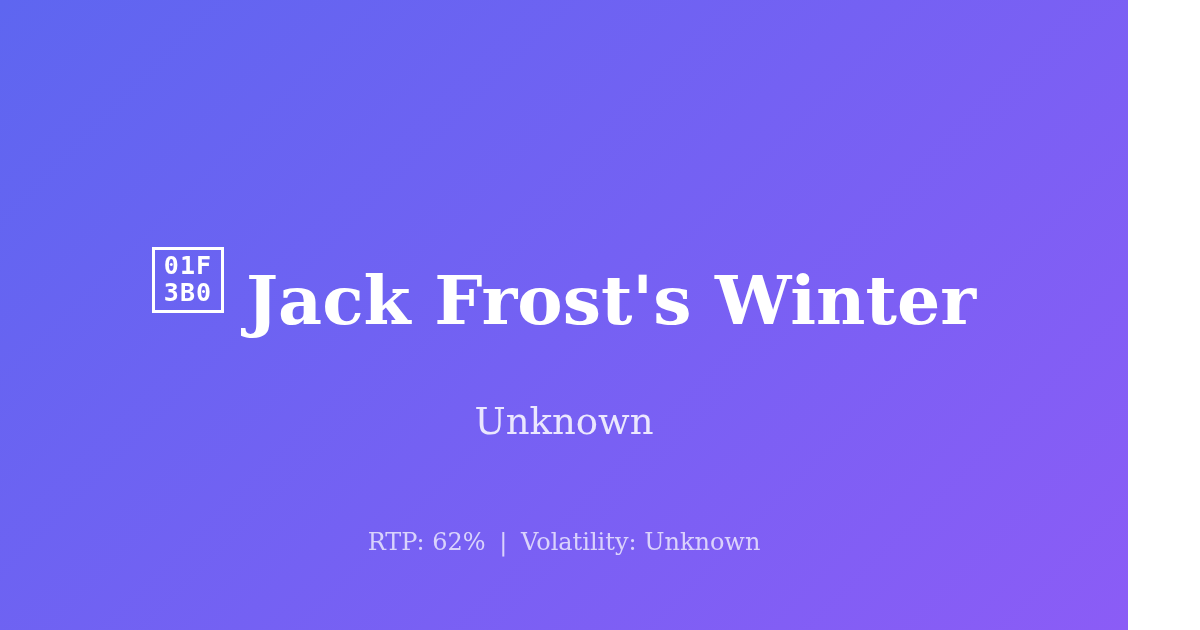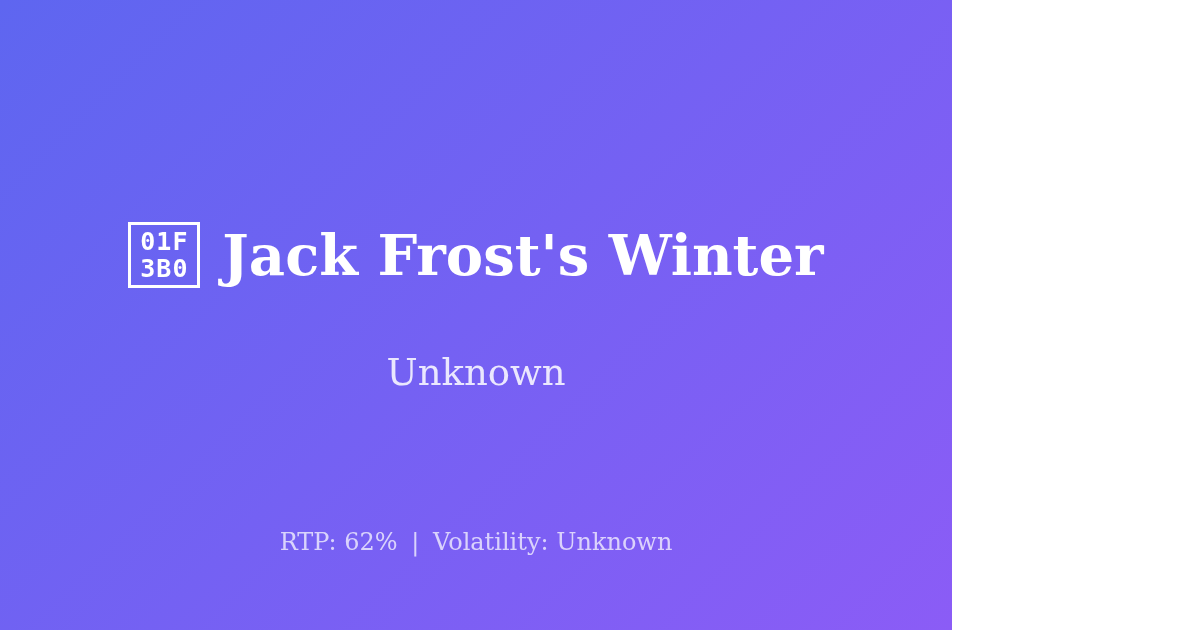--- a/index.html
+++ b/index.html
@@ -11,21 +11,21 @@
   body {
     width: 1200px;
     height: 630px;
     overflow: hidden;
     font-family: "DejaVu Serif", "Liberation Serif", serif;
   }
 
   .og-card {
     position: relative;
     box-sizing: border-box;
-    width: 952px;
+    width: 1128px;
     height: 630px;
     display: flex;
     flex-direction: column;
     align-items: center;
     justify-content: flex-start;
     background: linear-gradient(135deg, #5E66F0 0%, #8B5CF6 100%);
     overflow: hidden;
   }
 
   
@@ -44,24 +44,25 @@
     flex-direction: row;
     align-items: center;
     justify-content: center;
     gap: 22px;
     white-space: nowrap;
   }
 
   .title-text {
     font-family: "DejaVu Serif", "Liberation Serif", serif;
     font-weight: bold;
-    font-size: 56px;
+    font-size: 68px;
     line-height: 1.08;
     color: #FFFFFF;
     letter-spacing: 0px;
+    margin-top: 42px;
   }
 
   
   .tofu-box {
     display: inline-flex;
     flex-direction: column;
     align-items: center;
     justify-content: center;
     box-sizing: border-box;
     width: 72px;

